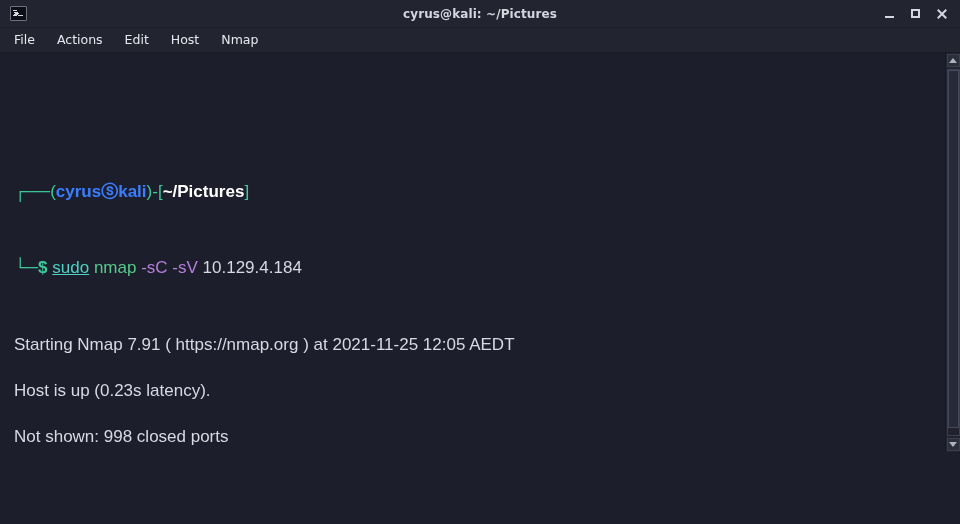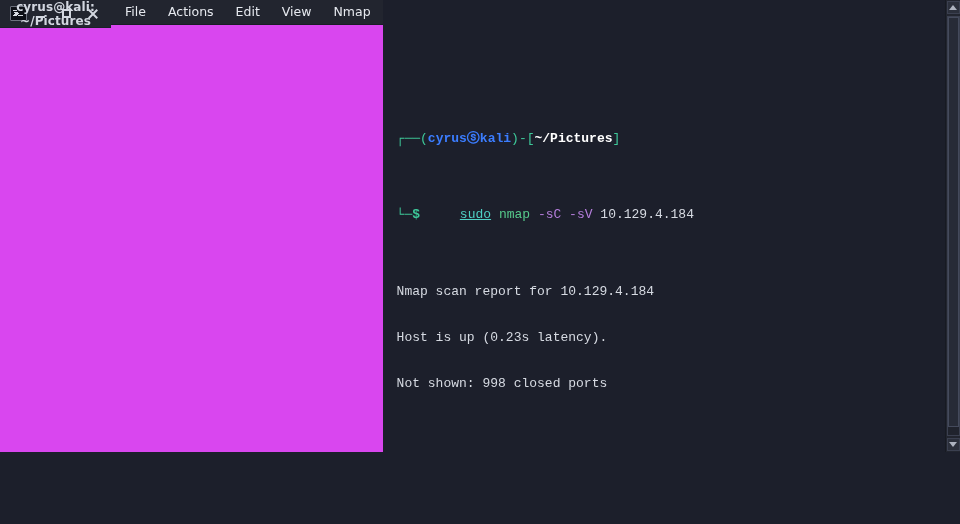--- a/index.html
+++ b/index.html
@@ -13,23 +13,23 @@
     height: 524px;
     overflow: hidden;
     font-family: "DejaVu Sans", sans-serif;
     -webkit-font-smoothing: antialiased;
   }
 
   #window {
     position: relative;
     width: 960px;
     height: 452px;
-    background: #d946ef;
-    display: flex;
-    flex-direction: row;
+    background: #a16207;
+    display: flex;
+    flex-direction: column;
     box-sizing: border-box;
   }
 
   
   #titlebar {
     height: 28px;
     min-height: 28px;
     background: #22252f;
     display: flex;
     align-items: center;
@@ -152,38 +152,38 @@
   #terminal-area {
     flex: 1;
     display: flex;
     background: #1c1f2b;
     overflow: hidden;
     position: relative;
   }
   #screen {
     flex: 1;
     padding: 8px 0 0 14px;
-    font-family: Liberation Mono, monospace;
-    font-size: 13px;
+    font-family: Liberation Sans, sans-serif;
+    font-size: 17px;
     line-height: 15.35px;
     color: #d6dae2;
     white-space: pre;
     overflow: hidden;
     letter-spacing: 0px;
     box-sizing: border-box;
   }
   .line { height: 15.35px; white-space: pre; }
   .blank { height: 15.35px; }
 
   
   .c-green   { color: #3ec99a; }
   .c-blue    { color: #3b7dff; font-weight: bold; }
   .c-white   { color: #d6dae2; }
   .c-boldwh  { color: #ffffff; font-weight: bold; }
-  .c-cyan    { color: #4fd0c4; text-decoration: underline; margin-left: 32px; }
+  .c-cyan    { color: #4fd0c4; text-decoration: underline; }
   .c-cmd     { color: #56c98b; }
   .c-magenta { color: #b57edc; }
   .c-dollar  { color: #3ec99a; font-weight: bold; }
 
   
   #scrollbar {
     width: 15px;
     min-width: 15px;
     background: #22252f;
     display: flex;
@@ -251,38 +251,38 @@
       <div class="winbtn">
           <span class="glyph-close"></span>
         </div>
     </div>
   </div>
 
   <div id="menubar">
     <div class="menu-item">File</div>
     <div class="menu-item">Actions</div>
     <div class="menu-item">Edit</div>
-    <div class="menu-item">View</div>
+    <div class="menu-item">Host</div>
     <div class="menu-item">Nmap</div>
   </div>
 
   <div id="terminal-area">
 
     <div id="screen">
 
       <div class="blank"></div>
 
       
       <div class="line"><span class="c-green">┌──</span><span class="c-green">(</span><span class="c-blue">cyrus</span><span class="c-blue">ⓢ</span><span class="c-blue">kali</span><span class="c-green">)</span><span class="c-green">-</span><span class="c-green">[</span><span class="c-boldwh">~/Pictures</span><span class="c-green">]</span></div>
 
       
       <div class="line"><span class="c-green">└─</span><span class="c-dollar">$</span><span> </span><span class="c-cyan">sudo</span><span> </span><span class="c-cmd">nmap</span><span> </span><span class="c-magenta">-sC -sV</span><span> </span><span class="c-white">10.129.4.184</span></div>
 
       
-      <div class="line">Nmap scan report for 10.129.4.184</div>
+      <div class="line">Starting Nmap 7.91 ( https://nmap.org ) at 2021-11-25 12:05 AEDT</div>
       <div class="line">Host is up (0.23s latency).</div>
       <div class="line">Not shown: 998 closed ports</div>
       
       
       
       
       
       
       
       

